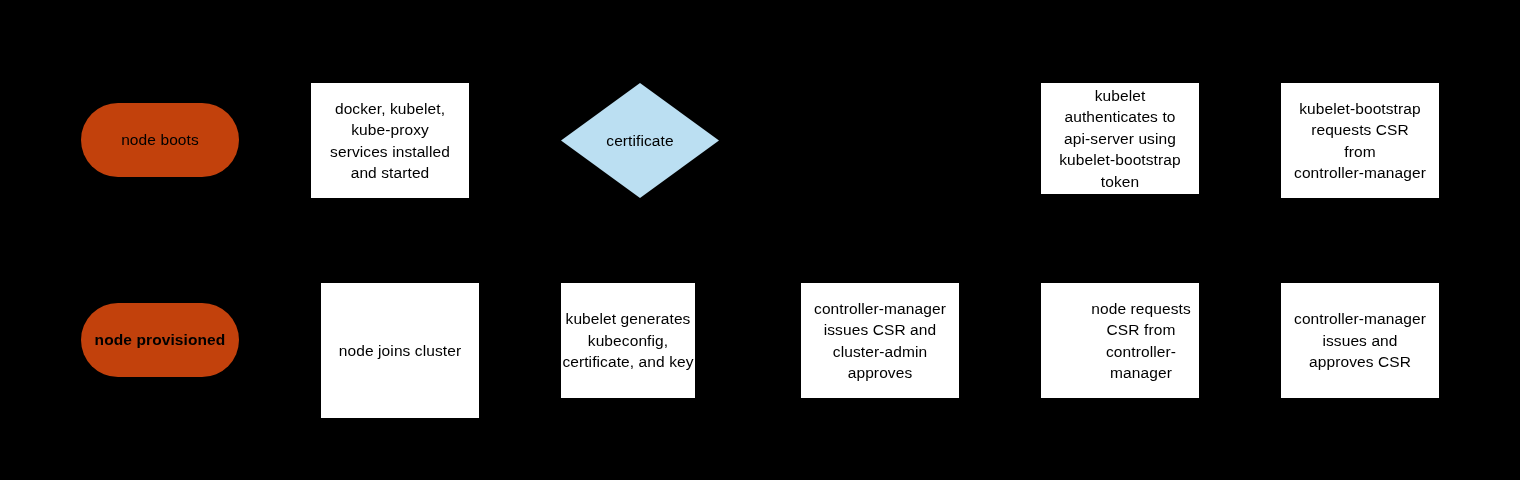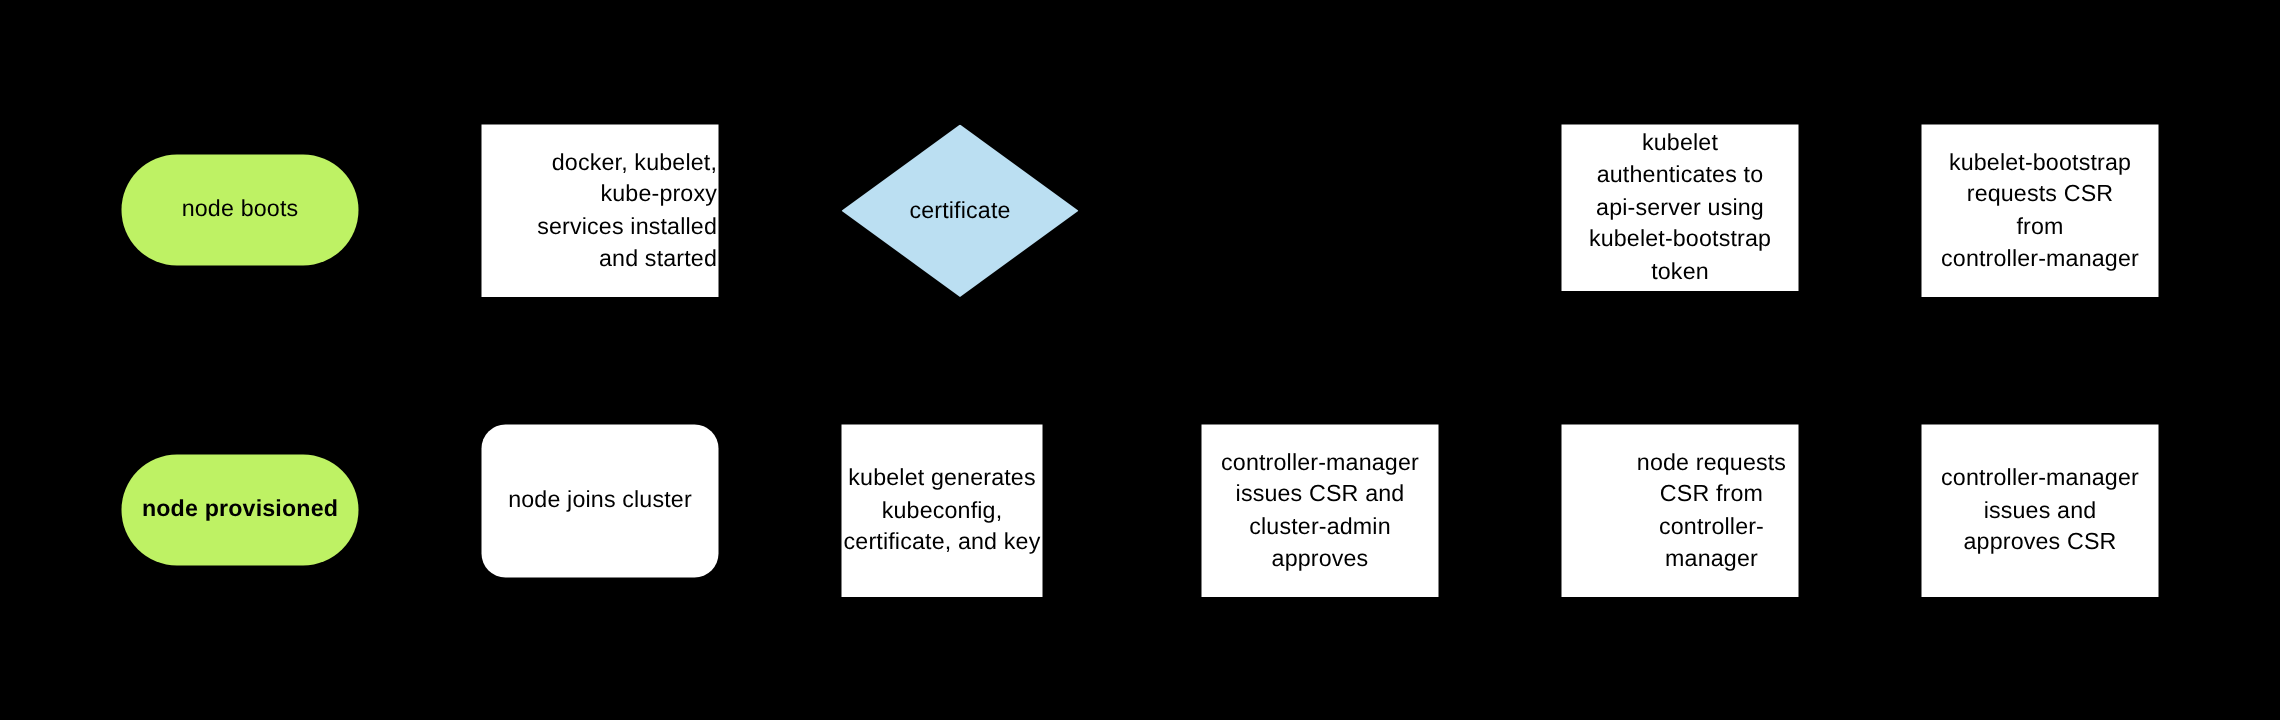--- a/index.html
+++ b/index.html
@@ -36,21 +36,21 @@
     letter-spacing: 0.1px;
   }
   .node .label {
     display: block;
     white-space: pre-line;
     width: 100%;
     padding: 0 1px;
   }
   
   .node.pill {
-    background: #bef264;
+    background: #c2410c;
     border-radius: 37px;
   }
   .node.pill .label {
     white-space: nowrap;
     padding: 0;
   }
   
   .node.box {
     background: #ffffff;
   }
@@ -79,21 +79,21 @@
   }
 </style>
 </head>
 <body>
 
 <div id="diagram">
     <div style="position: absolute; left: 0px; top: 0px; width: 100%; height: 100%;">
       <div class="node pill" style="left: 81px; top: 103px; width: 158px; height: 74px;">
         <span class="label">node boots</span>
       </div>
-      <div class="node box" style="left: 321px; top: 83px; width: 158px; height: 115px; text-align: right;">
+      <div class="node box" style="left: 311px; top: 83px; width: 158px; height: 115px;">
         <span class="label">docker, kubelet,
 kube-proxy
 services installed
 and started</span>
       </div>
       <div class="node diamond" style="left: 561px; top: 83px; width: 158px; height: 115px;">
         <div class="diamond-shape"></div>
         <span class="label">certificate</span>
       </div>
       <div class="node box" style="left: 1041px; top: 83px; width: 158px; height: 111px;">
@@ -107,21 +107,21 @@
         <span class="label">kubelet-bootstrap
 requests CSR
 from
 controller-manager</span>
       </div>
     </div>
     <div style="position: absolute; left: 0px; top: 0px; width: 100%; height: 100%;">
       <div class="node pill" style="left: 81px; top: 303px; width: 158px; height: 74px; font-weight: bold;">
         <span class="label">node provisioned</span>
       </div>
-      <div class="node box" style="left: 321px; top: 283px; width: 158px; height: 102px; border-radius: 16px;">
+      <div class="node box" style="left: 321px; top: 283px; width: 158px; height: 135px;">
         <span class="label">node joins cluster</span>
       </div>
       <div class="node box" style="left: 561px; top: 283px; width: 134px; height: 115px; justify-content: center;">
         <span class="label">kubelet generates
 kubeconfig,
 certificate, and key</span>
       </div>
       <div class="node box" style="left: 801px; top: 283px; width: 158px; height: 115px;">
         <span class="label">controller-manager
 issues CSR and

